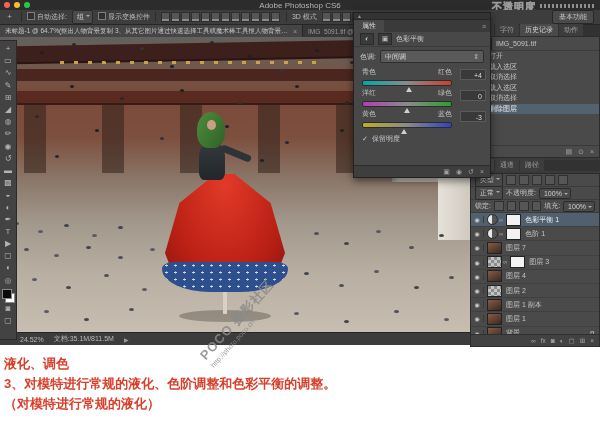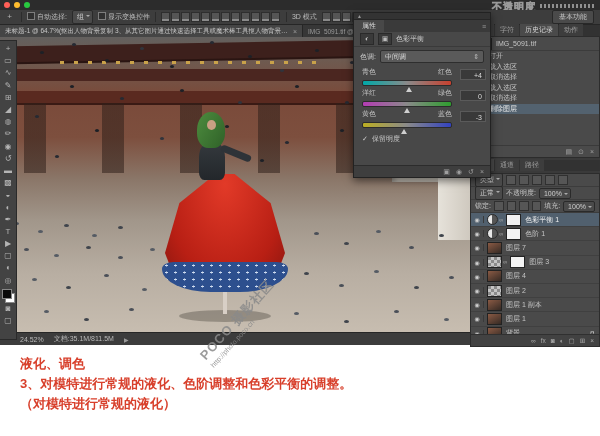--- a/index.html
+++ b/index.html
@@ -161,36 +161,37 @@
     border:1px solid #222;margin-left:3px;}
   .chk-th{width:13px;height:10px;border:1px solid #222;margin-left:3px;
     background:repeating-conic-gradient(#c4c4c4 0 25%,#8a8a8a 0 50%);background-size:6px 6px;}
   .lnk{color:#aaa;font-size:6px;margin-left:1px;}
   .lock-g{margin-left:auto;margin-right:5px;color:#cfcfcf;font-size:6px;}
   .lfoot{position:absolute;bottom:0;left:0;right:0;height:11px;background:#424242;
     border-top:1px solid #303030;display:flex;justify-content:flex-end;gap:5px;
     align-items:center;padding-right:5px;color:#a8a8a8;font-size:6.5px;}
   
   .caption{position:absolute;left:0;top:345px;width:600px;height:91px;background:#fff;
-    color:#d8402c;font-weight:bold;font-size:13px;line-height:20px;padding:9px 0 0 20px;
+    color:#d8402c;font-weight:bold;font-size:13px;line-height:20px;padding:9px 0 0 4px;
     box-sizing:border-box;}
   .poco{position:absolute;left:196px;top:352px;z-index:25;transform:rotate(-48deg);
     transform-origin:left top;color:#8a8a8a;opacity:.85;text-align:left;}
   .poco .big{font-size:13px;font-weight:bold;letter-spacing:1px;}
   .poco .sml{font-size:7px;}
 </style>
 </head>
 <body>
 
 <div class="screen">
 
   <div class="titlebar">
     <span class="tl r"></span>
     <span class="tl y"></span>
     <span class="tl g"></span>
+    <span class="win-title">Adobe Photoshop CS6</span>
     <span class="wm-top">不透明度</span>
     <span class="wm-dashes"></span>
   </div>
 
   <div class="optionsbar">
     <span class="tool">+</span>
     <span class="ob-sep"></span>
     <span><span class="cbx"></span><span>自动选择:</span></span>
     <span class="dd-mini">组</span>
     <span><span class="cbx"></span><span>显示变换控件</span></span>

